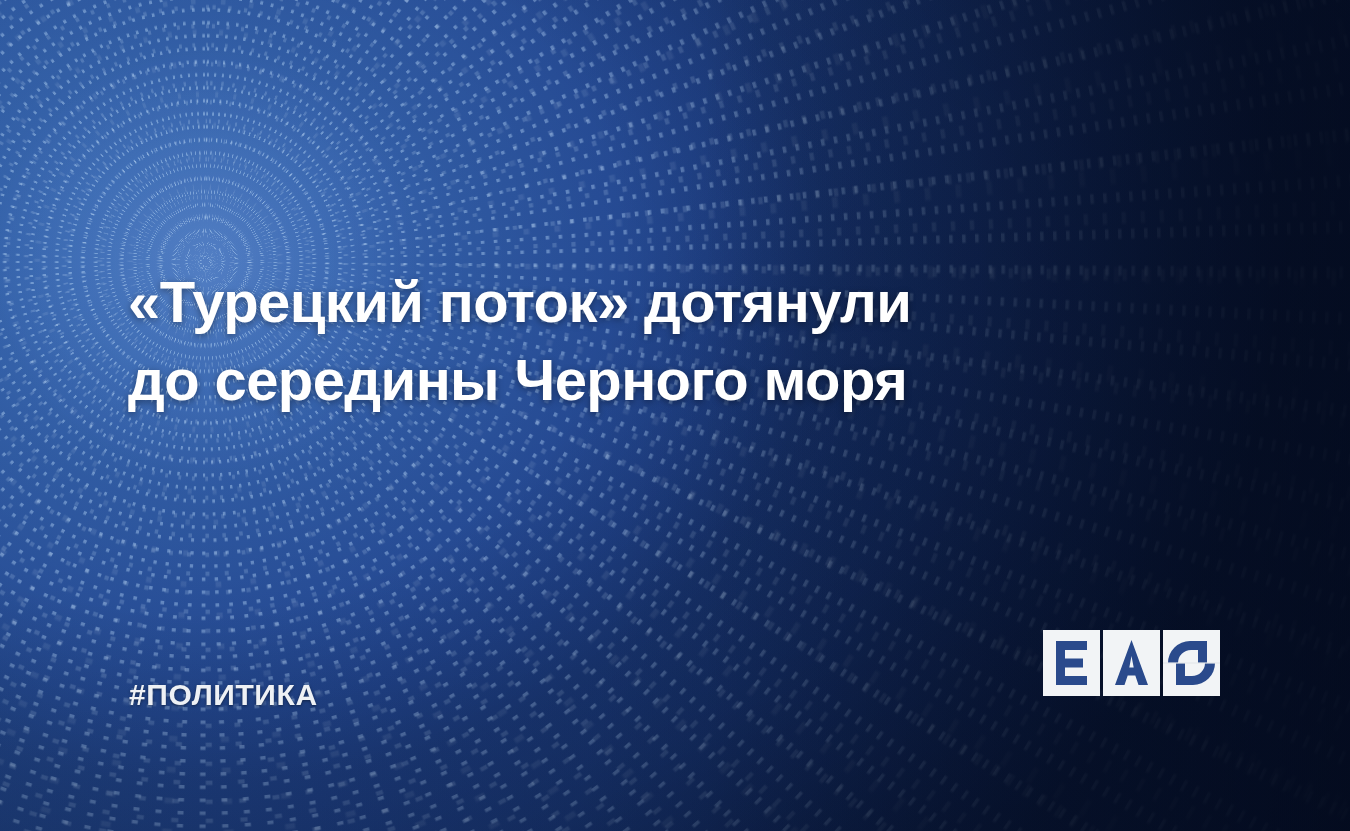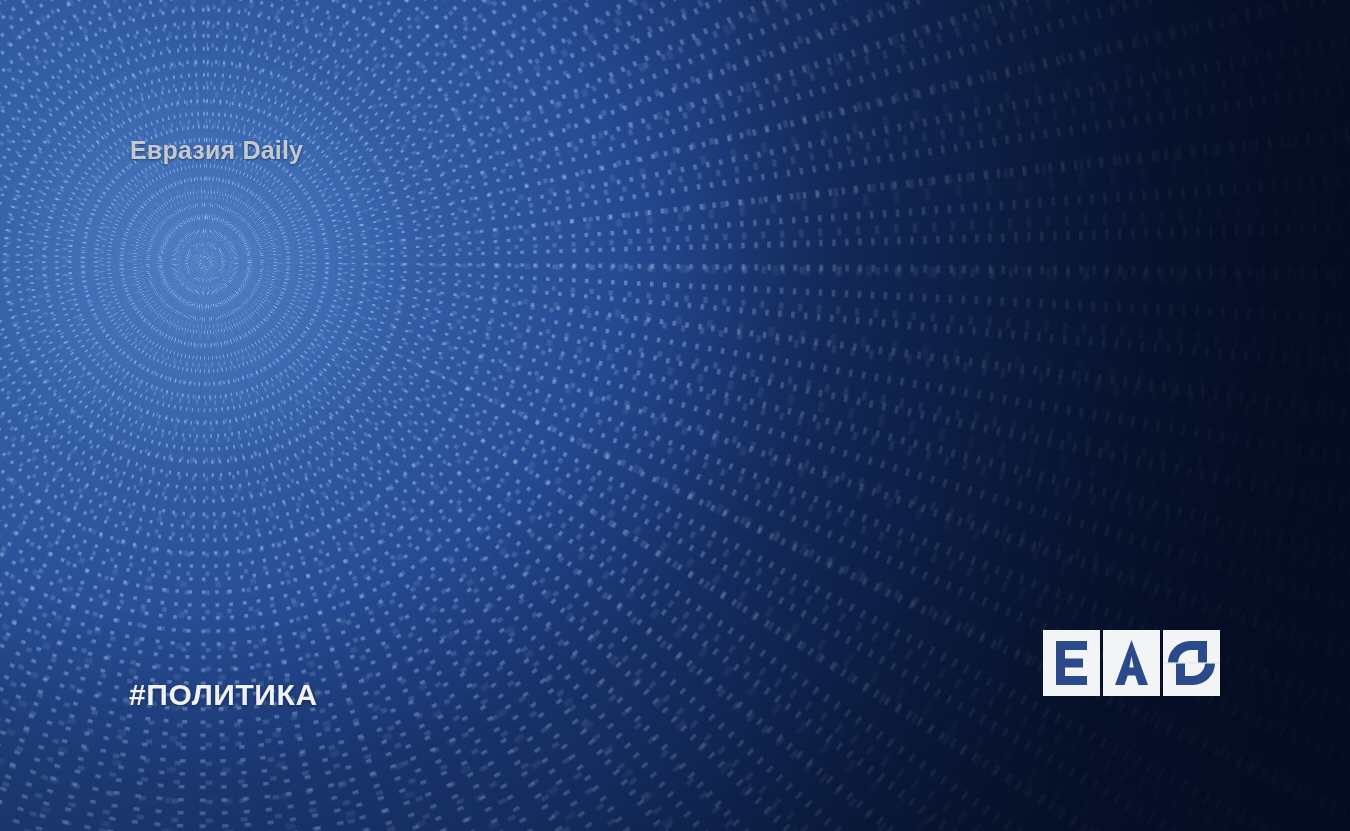--- a/index.html
+++ b/index.html
@@ -282,22 +282,25 @@
   <div class="bg-layer" id="bg-base"></div>
   <div class="trails" id="trails-a"></div>
   <div class="trails" id="trails-b"></div>
   <div class="trails" id="trails-c"></div>
   <div class="bg-layer" id="bg-core"></div>
   <div class="bg-layer" id="bg-right-dark"></div>
   <div class="bg-layer" id="bg-vignette"></div>
 
   <div id="content">
 
-    <div id="brand">Евразия Daily</div>
-
+
+    <h1 id="headline">
+      <span class="hl-line">«Турецкий поток» дотянули</span>
+      <span class="hl-line">до середины Черного моря</span>
+    </h1>
 
     <div id="tag">#ПОЛИТИКА</div>
 
     <div id="logo">
 
       <svg width="57" height="66" viewBox="0 0 57 66">
         <rect x="0" y="0" width="57" height="66" fill="#f2f4f6"></rect>
         <g fill="#2a4a8c">
           <rect x="13" y="11" width="9" height="44"></rect>
           <rect x="13" y="11" width="31" height="9"></rect>

